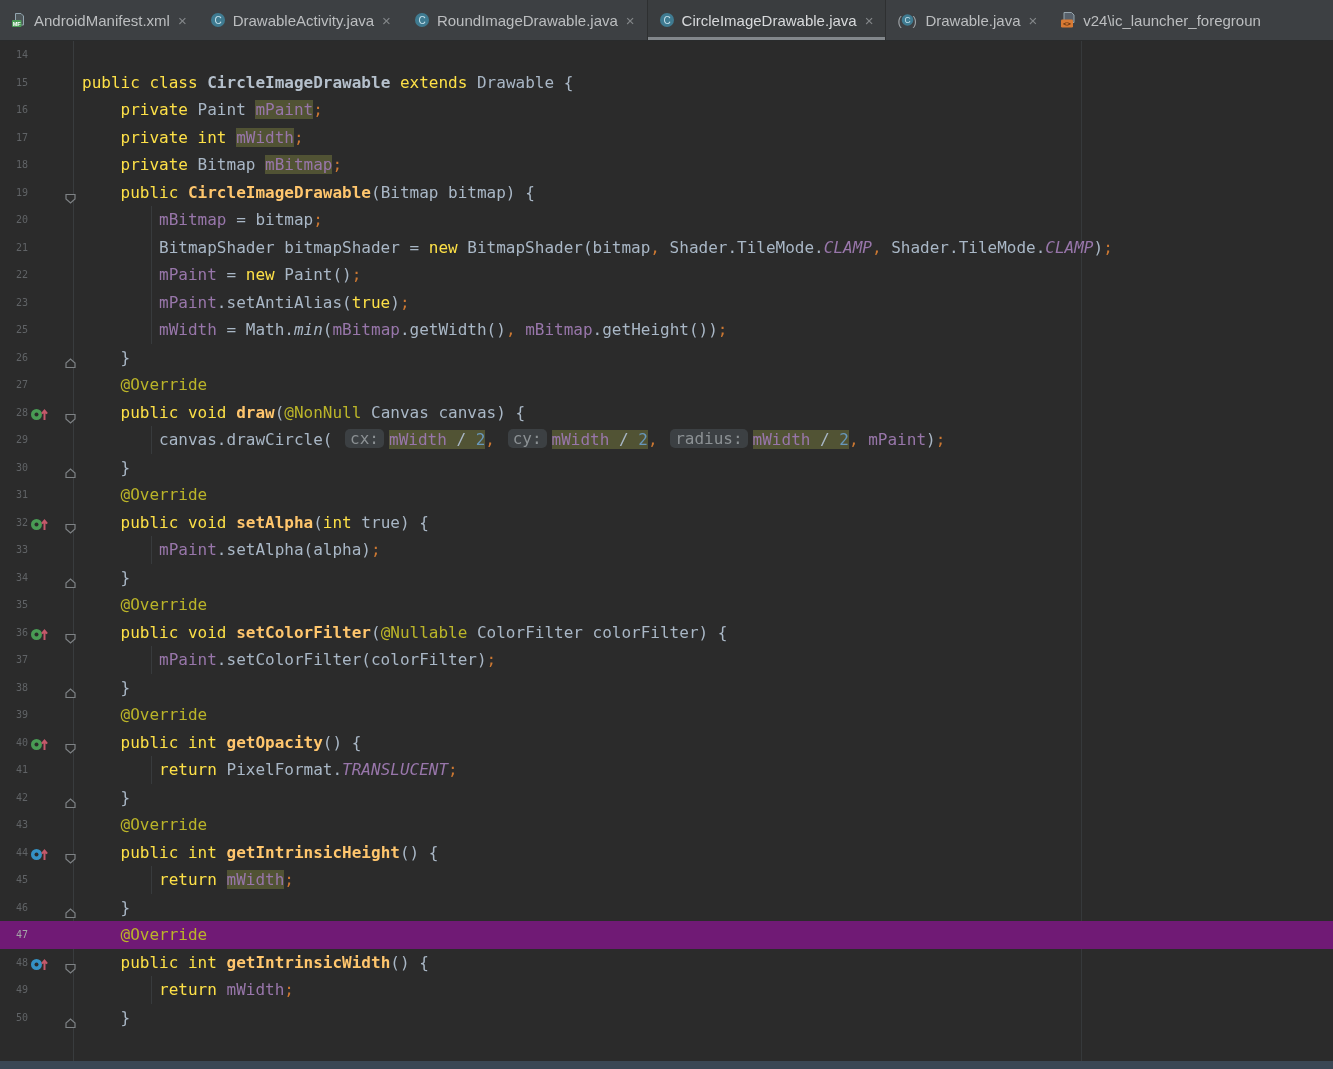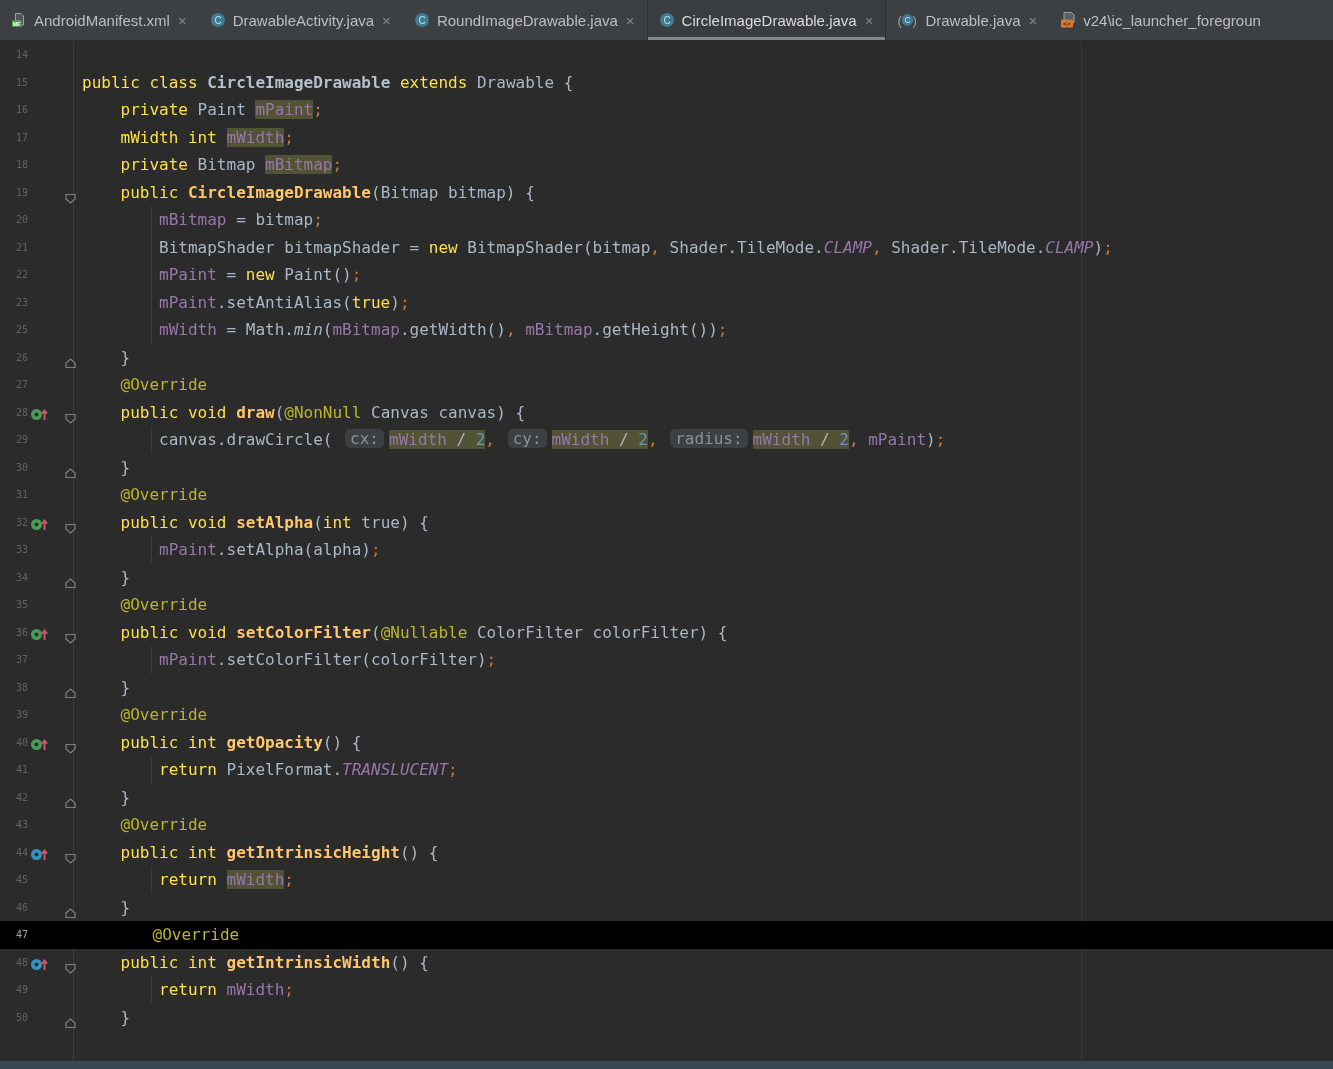--- a/index.html
+++ b/index.html
@@ -14,21 +14,21 @@
   .tab.active{background:#3A3D3F;color:#D8DADC;border-left:1px solid #2E3031;border-right:1px solid #2E3031;}
   .tab.active::after{content:"";position:absolute;left:0;right:0;bottom:0;height:3px;background:#82878B;}
   .tab .close{color:#84878A;font-size:15px;line-height:15px;padding:0 1px;}
   .tab .ticon{display:inline-flex;align-items:center;}
   
   .editor{position:absolute;left:0;top:41px;width:1333px;height:1020px;background:#2B2B2B;
           font-size:16px;}
   .margin-guide{position:absolute;left:1081px;top:0;bottom:0;width:1px;background:#36393B;}
   .gutter-sep{position:absolute;left:73px;top:0;bottom:0;width:1px;background:#393C3E;}
   .row{position:relative;height:27.5px;line-height:27.5px;white-space:pre;}
-  .row.current{background:#000000;padding-left:32px;}
+  .row.current{background:#701a75;}
   .row.current .ln{color:#A4A6A8;}
   .ln{position:absolute;left:2px;top:0;width:26px;text-align:right;color:#606366;font-size:10px;}
   .gicon{position:absolute;left:30px;top:5px;width:21px;height:17px;}
   .fold{position:absolute;left:64px;top:7px;width:13px;height:13px;}
   .g8{position:absolute;left:151px;top:0;bottom:0;width:1px;background:#383B3D;}
   .code{display:block;padding-left:82px;}
   
   .kw{color:#fde047;}
   .def{color:#A9B7C6;}
   .fld{color:#9876AA;}
@@ -114,21 +114,21 @@
         <span>v24\ic_launcher_foregroun</span>
       </div>
     </div>
   <div class="editor" id="editor">
     <div class="margin-guide"></div>
     <div class="gutter-sep"></div>
     <div id="lines">
         <div class="row"><span class="ln">14</span><span class="code"></span></div>
         <div class="row"><span class="ln">15</span><span class="code"><span class="kw">public class </span><span class="cd">CircleImageDrawable</span><span class="def"> </span><span class="kw">extends</span><span class="def"> Drawable {</span></span></div>
         <div class="row"><span class="ln">16</span><span class="code"><span class="def">    </span><span class="kw">private</span><span class="def"> Paint </span><span class="fld hl">mPaint</span><span class="sc">;</span></span></div>
-        <div class="row"><span class="ln">17</span><span class="code"><span class="def">    </span><span class="kw">mWidth int</span><span class="def"> </span><span class="fld hl">mWidth</span><span class="sc">;</span></span></div>
+        <div class="row"><span class="ln">17</span><span class="code"><span class="def">    </span><span class="kw">private int</span><span class="def"> </span><span class="fld hl">mWidth</span><span class="sc">;</span></span></div>
         <div class="row"><span class="ln">18</span><span class="code"><span class="def">    </span><span class="kw">private</span><span class="def"> Bitmap </span><span class="fld hl">mBitmap</span><span class="sc">;</span></span></div>
         <div class="row"><span class="ln">19</span><span class="fold"><svg width="13" height="13" viewBox="0 0 13 13">
               <path d="M2 2.5 H11 V7 L6.5 11 L2 7 Z" fill="#2B2B2B" stroke="#7E8285" stroke-width="1.2"></path>
             </svg></span><span class="code"><span class="def">    </span><span class="kw">public </span><span class="md">CircleImageDrawable</span><span class="def">(Bitmap bitmap) {</span></span></div>
         <div class="row"><span class="ln">20</span><span class="g8"></span><span class="code"><span class="def">        </span><span class="fld">mBitmap</span><span class="def"> = bitmap</span><span class="sc">;</span></span></div>
         <div class="row"><span class="ln">21</span><span class="g8"></span><span class="code"><span class="def">        BitmapShader bitmapShader = </span><span class="kw">new</span><span class="def"> BitmapShader(bitmap</span><span class="sc">,</span><span class="def"> Shader.TileMode.</span><span class="con">CLAMP</span><span class="sc">,</span><span class="def"> Shader.TileMode.</span><span class="con">CLAMP</span><span class="def">)</span><span class="sc">;</span></span></div>
         <div class="row"><span class="ln">22</span><span class="g8"></span><span class="code"><span class="def">        </span><span class="fld">mPaint</span><span class="def"> = </span><span class="kw">new</span><span class="def"> Paint()</span><span class="sc">;</span></span></div>
         <div class="row"><span class="ln">23</span><span class="g8"></span><span class="code"><span class="def">        </span><span class="fld">mPaint</span><span class="def">.setAntiAlias(</span><span class="kw">true</span><span class="def">)</span><span class="sc">;</span></span></div>
         <div class="row"><span class="ln">25</span><span class="g8"></span><span class="code"><span class="def">        </span><span class="fld">mWidth</span><span class="def"> = Math.</span><span class="sm">min</span><span class="def">(</span><span class="fld">mBitmap</span><span class="def">.getWidth()</span><span class="sc">,</span><span class="def"> </span><span class="fld">mBitmap</span><span class="def">.getHeight())</span><span class="sc">;</span></span></div>
         <div class="row"><span class="ln">26</span><span class="fold"><svg width="13" height="13" viewBox="0 0 13 13">

